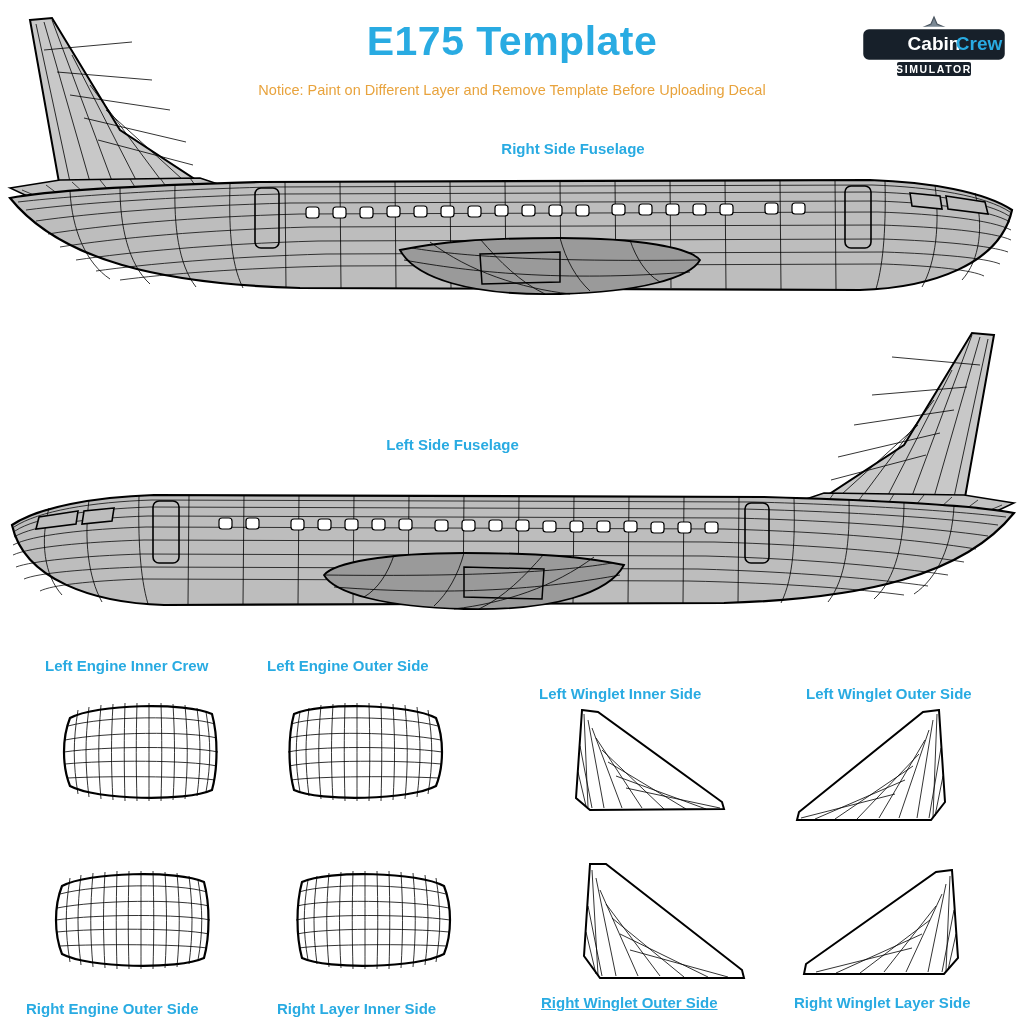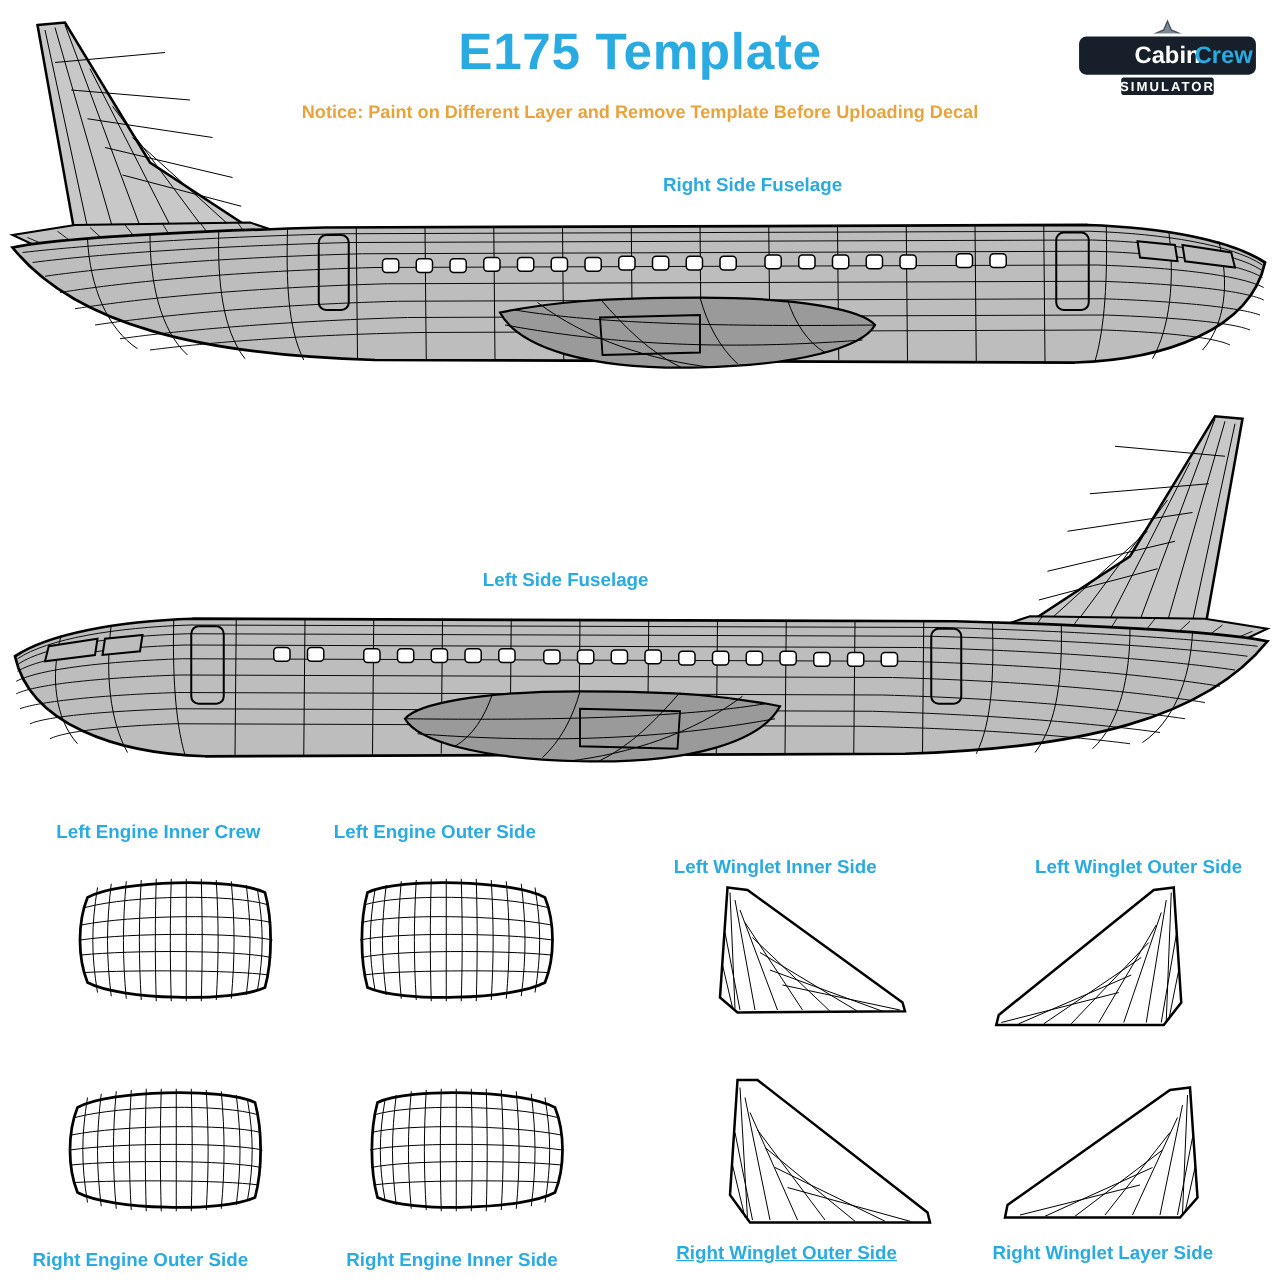--- a/index.html
+++ b/index.html
@@ -27,21 +27,21 @@
     color: #29ABE2;
     letter-spacing: 0.5px;
   }
   #notice {
     position: absolute;
     top: 82px;
     left: 0;
     width: 1024px;
     text-align: center;
     font-size: 14.5px;
-    font-weight: bold;
+    font-weight: normal;
     color: #E8A33D;
   }
 
   
   #logo {
     position: absolute;
     top: 12px;
     right: 14px;
     width: 152px;
     height: 72px;
@@ -78,30 +78,30 @@
 
     <rect x="4" y="16" width="144" height="33" rx="7" ry="7" fill="#17202a" stroke="#ffffff" stroke-width="2.5"></rect>
     <text x="76" y="38" text-anchor="middle" font-family="Liberation Sans, sans-serif" font-size="19" font-weight="bold" fill="#ffffff">Cabin</text>
 
     <text x="121" y="38" text-anchor="middle" font-family="Liberation Sans, sans-serif" font-size="19" font-weight="bold" fill="#29ABE2">Crew</text>
     <rect x="38" y="49" width="76" height="16" rx="3" ry="3" fill="#17202a" stroke="#ffffff" stroke-width="2"></rect>
     <text x="76" y="61" text-anchor="middle" font-family="Liberation Sans, sans-serif" font-size="10.5" font-weight="bold" fill="#ffffff" letter-spacing="1.6">SIMULATOR</text>
   </svg>
 </div>
 
-<div class="label center" style="left:573px; top:140px;margin-left:29px;">Right Side Fuselage</div>
-<div class="label center" style="left:437px; top:456px;padding-left:31px;">Left Side Fuselage</div>
+<div class="label center" style="left:573px; top:140px;">Right Side Fuselage</div>
+<div class="label center" style="left:437px; top:436px;padding-left:31px;">Left Side Fuselage</div>
 
 <div class="label" style="left:45px;  top:657px;">Left Engine Inner Crew</div>
 <div class="label" style="left:267px; top:657px;">Left Engine Outer Side</div>
 <div class="label" style="left:26px;  top:1000px;">Right Engine Outer Side</div>
-<div class="label" style="left:277px; top:1000px;">Right Engine Inner Side</div>
+<div class="label" style="left:277px; top:1000px;">Right Layer Inner Side</div>
 
 <div class="label" style="left:539px; top:685px;">Left Winglet Inner Side</div>
-<div class="label" style="left:828px; top:685px;">Left Winglet Outer Side</div>
+<div class="label" style="left:806px; top:685px;">Left Winglet Outer Side</div>
 <div class="label" style="left:541px; top:994px;text-decoration:underline;">Right Winglet Outer Side</div>
 <div class="label" style="left:794px; top:994px;">Right Winglet Layer Side</div>
 
 <div class="draw" id="dwg-right-fuselage" style="left:0px; top:10px;">
   <svg width="1024" height="300" viewBox="0 0 1024 300">
     <g stroke="#000" stroke-width="1" fill="none">
 
       <path d="M30,10 L52,8 L120,120 L196,170 L60,178 Z" fill="#c8c8c8" stroke-width="2"></path>
       <g stroke-width="0.8">
         <path d="M36,14 L70,172"></path>

